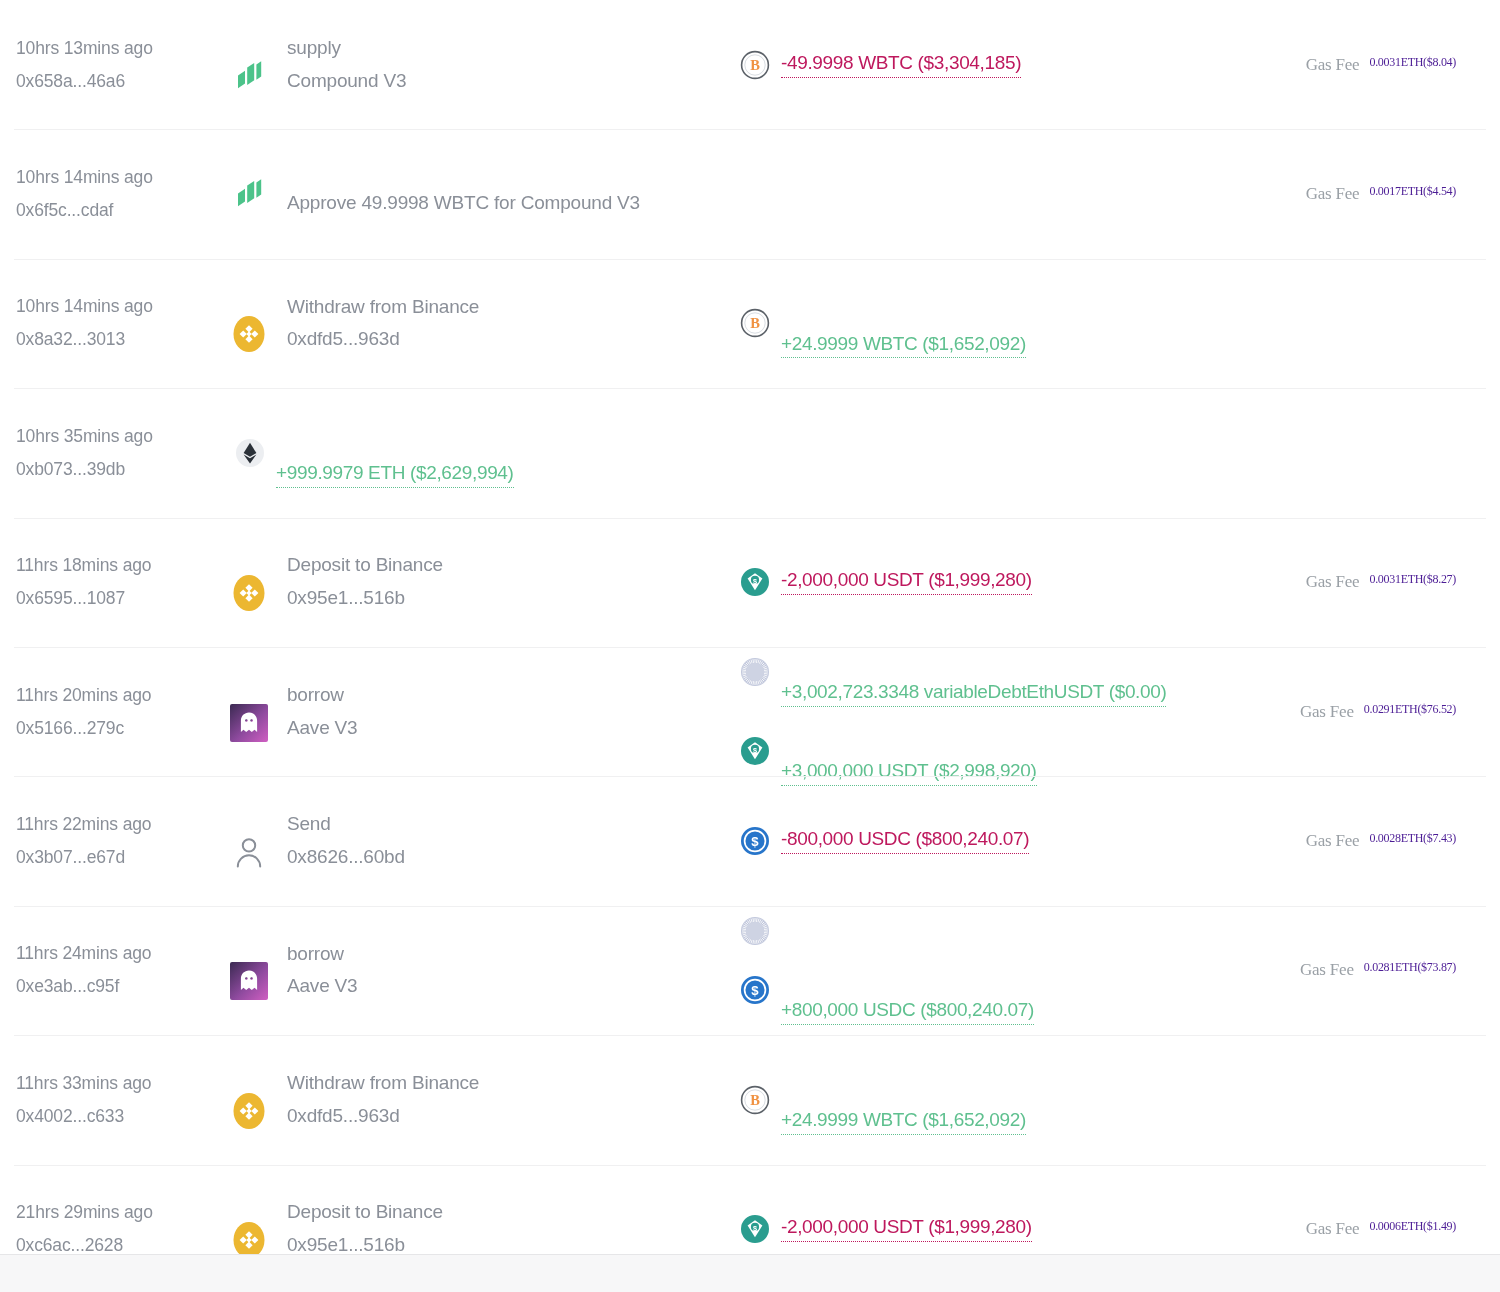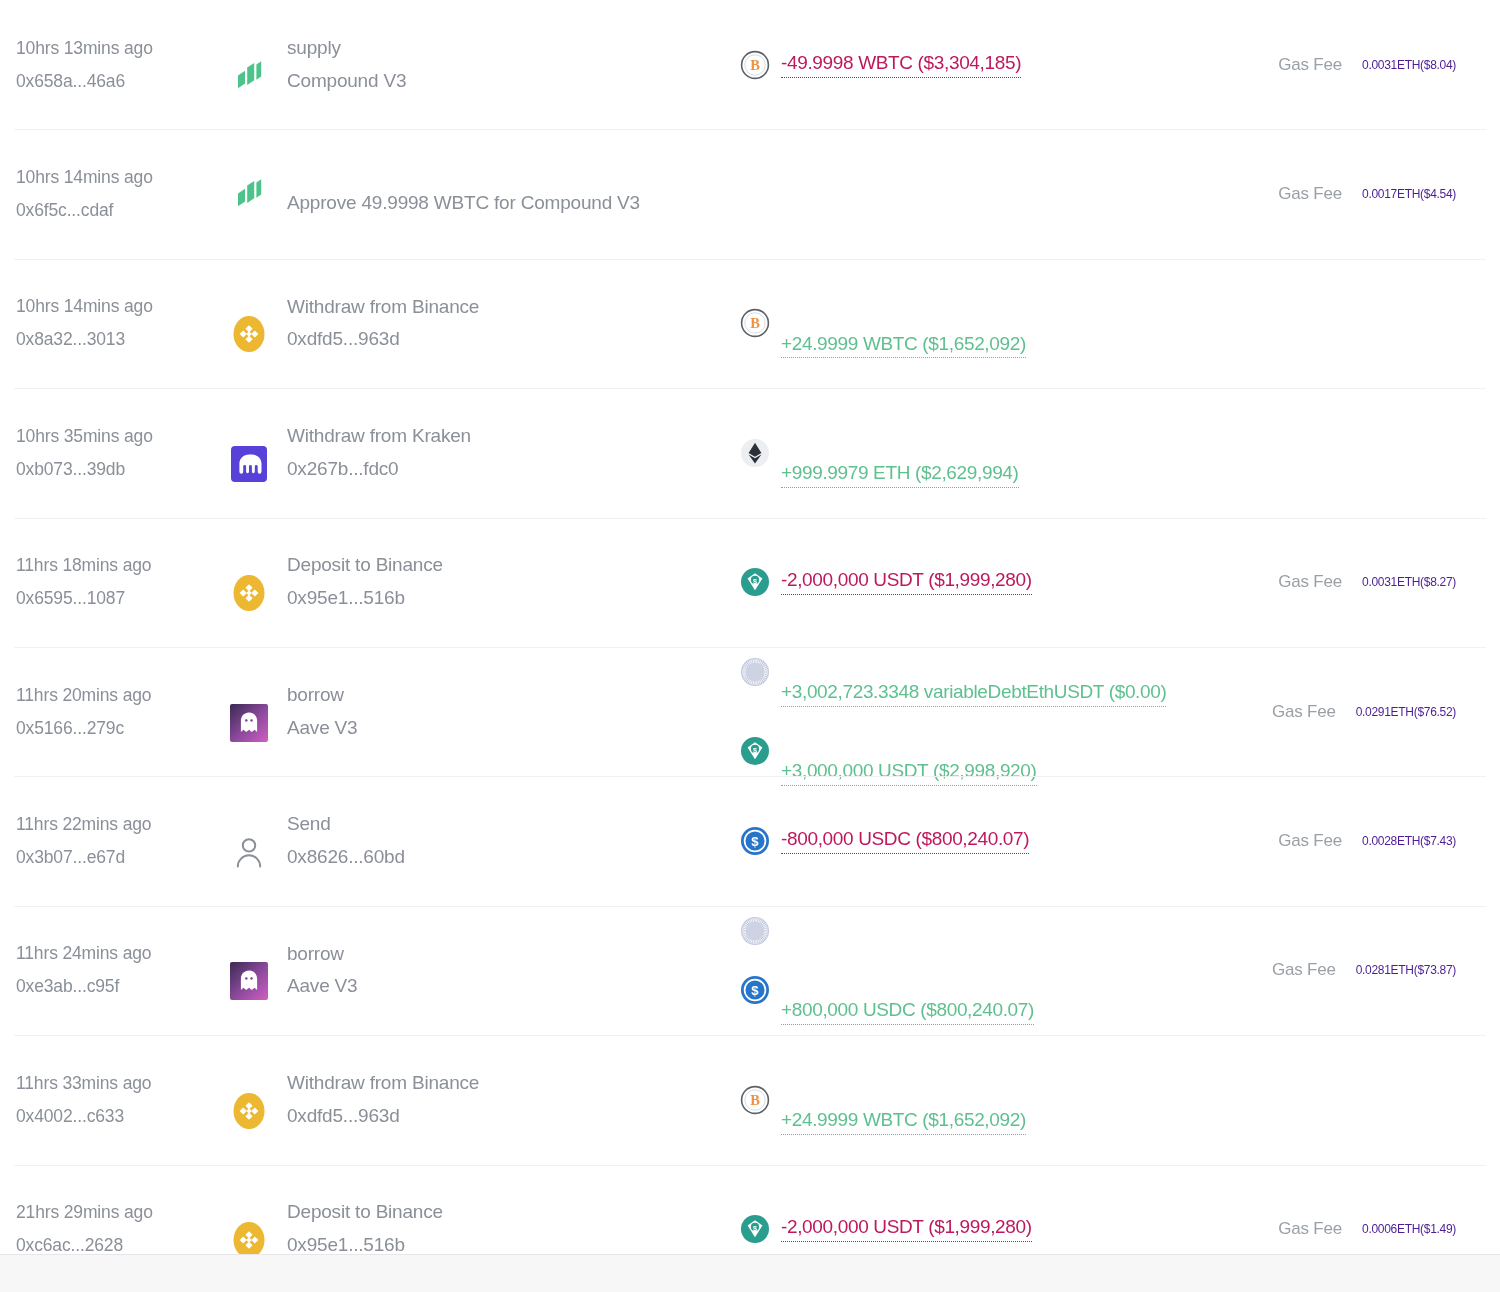--- a/index.html
+++ b/index.html
@@ -124,24 +124,24 @@
     padding-bottom: 2px;
     line-height: 1.2;
   }
   .amount-text.neg { color: #be185d; }
   .amount-text.pos { color: #5fc08f; margin-top: 44px; }
 
   
   .col-gas {
     flex: 1 1 auto;
     display: flex;
-    align-items: center;
     justify-content: flex-end;
-    gap: 20px;
+    gap: 10px;
     padding-right: 30px;
+    font-family: Liberation Serif, serif;
   }
   .gas-label {
     font-size: 17px;
     color: #9aa0a6;
     letter-spacing: -0.2px;
     white-space: nowrap;
   }
   .gas-value {
     font-size: 12px;
     color: #4c1d95;
@@ -265,32 +265,20 @@
         </div>
         <div class="col-gas empty">
           <span class="gas-label">Gas Fee</span>
           <span class="gas-value"></span>
         </div>
       </div>
       <div class="tx-row">
         <div class="col-time">
           <div class="time-ago">10hrs 35mins ago</div>
           <div class="tx-hash">0xb073...39db</div>
-        </div>
-        <div class="col-action">
-          <span class="proto-icon">
-            <svg width="40" height="40" viewBox="0 0 40 40">
-        <rect x="2" y="2" width="36" height="36" rx="4" fill="#5741d9"></rect>
-        <path d="M20 10.5 c-5.4 0-9.6 4-9.6 9.1 v8.2 a1.9 1.9 0 0 0 3.8 0 v-5.3 a1.45 1.45 0 0 1 2.9 0 v5.3 a1.45 1.45 0 0 0 2.9 0 v-5.3 a1.45 1.45 0 0 1 2.9 0 v5.3 a1.45 1.45 0 0 0 2.9 0 v-5.3 a1.45 1.45 0 0 1 2.9 0 v5.3 a1.9 1.9 0 0 0 3.8 0 v-8.2 c0-5.1-4.2-9.1-9.6-9.1 z" fill="#ffffff"></path>
-      </svg>
-          </span>
-          <div class="action-text">
-            <div class="action-line1">Withdraw from Kraken</div>
-            <div class="action-line2">0x267b...fdc0</div>
-          </div>
         </div>
         <div class="col-amounts">
           <div class="amount-line">
             <span class="token-icon">
               <svg width="30" height="30" viewBox="0 0 30 30">
         <circle cx="15" cy="15" r="14" fill="#eceef1"></circle>
         <path d="M15 4.8 L21.4 15.1 L15 18.8 L8.6 15.1 Z" fill="#2b3139"></path>
         <path d="M15 20.2 L21.4 16.5 L15 25.4 L8.6 16.5 Z" fill="#2b3139"></path>
       </svg>
             </span>

